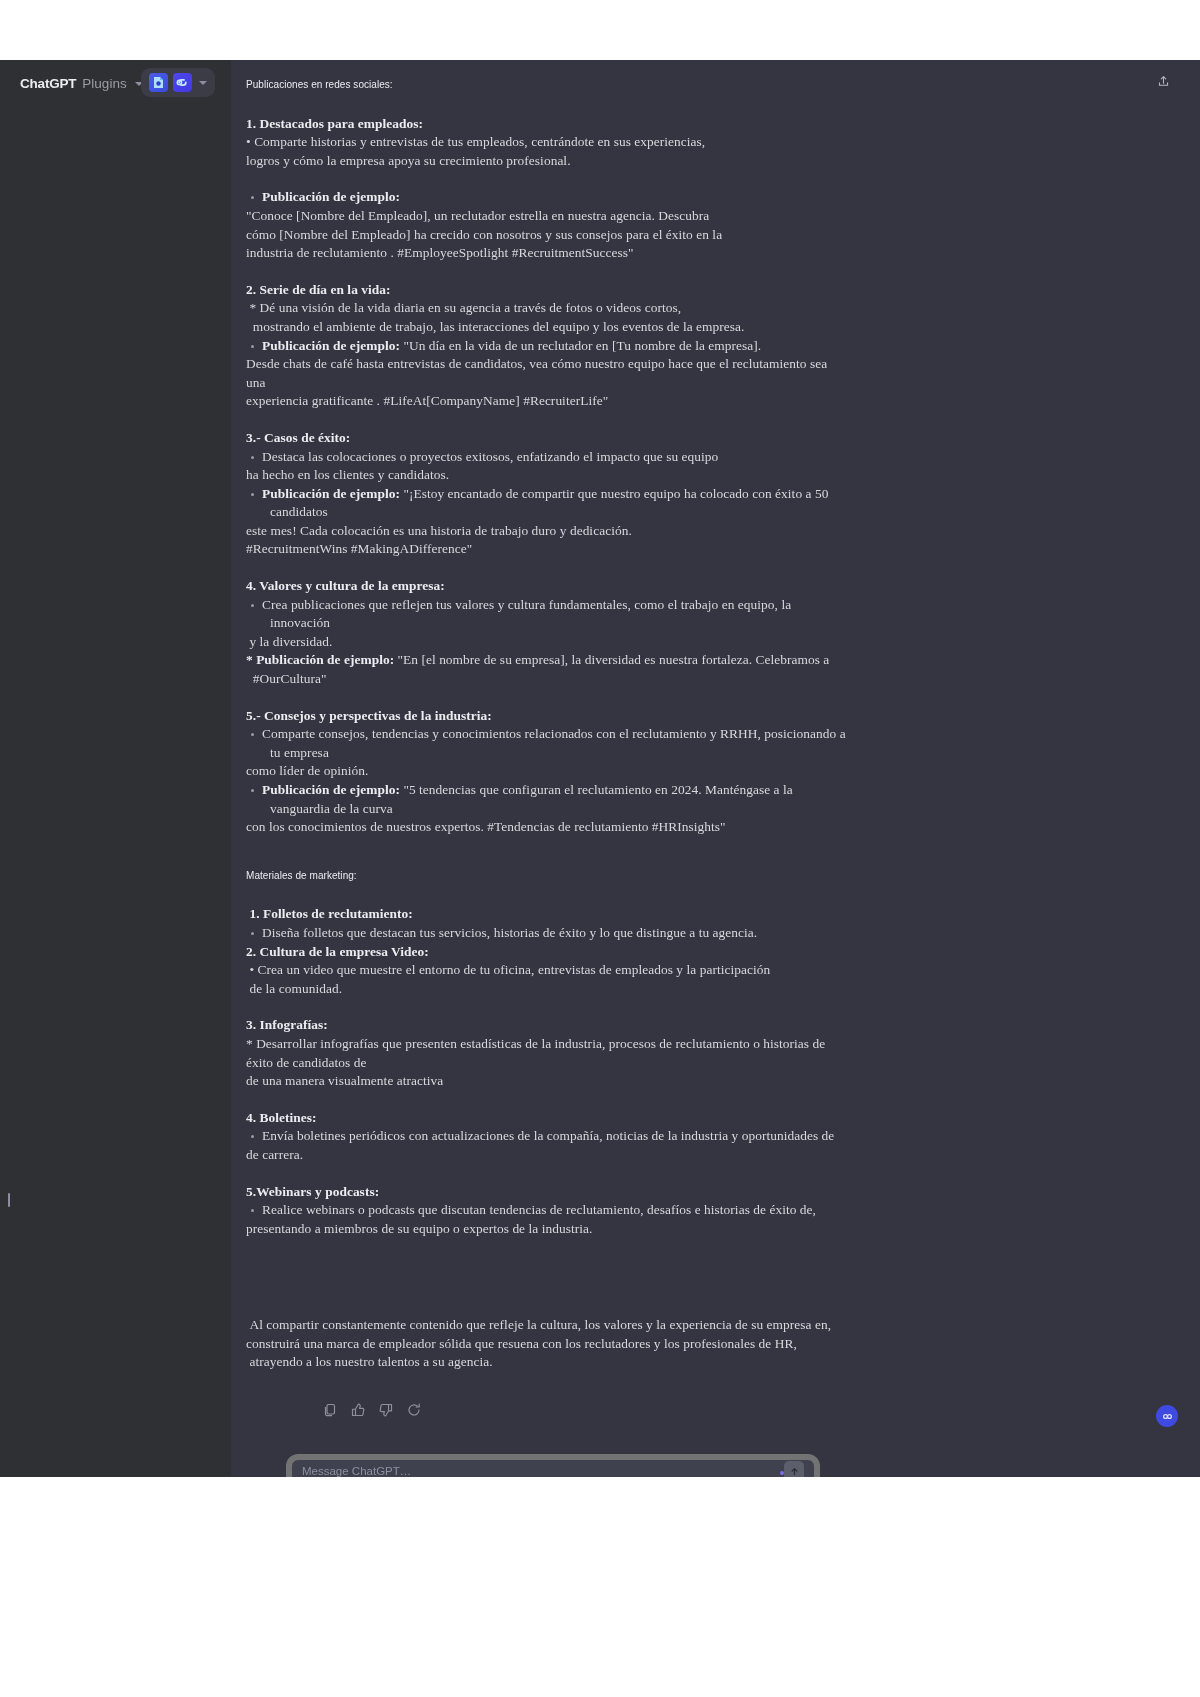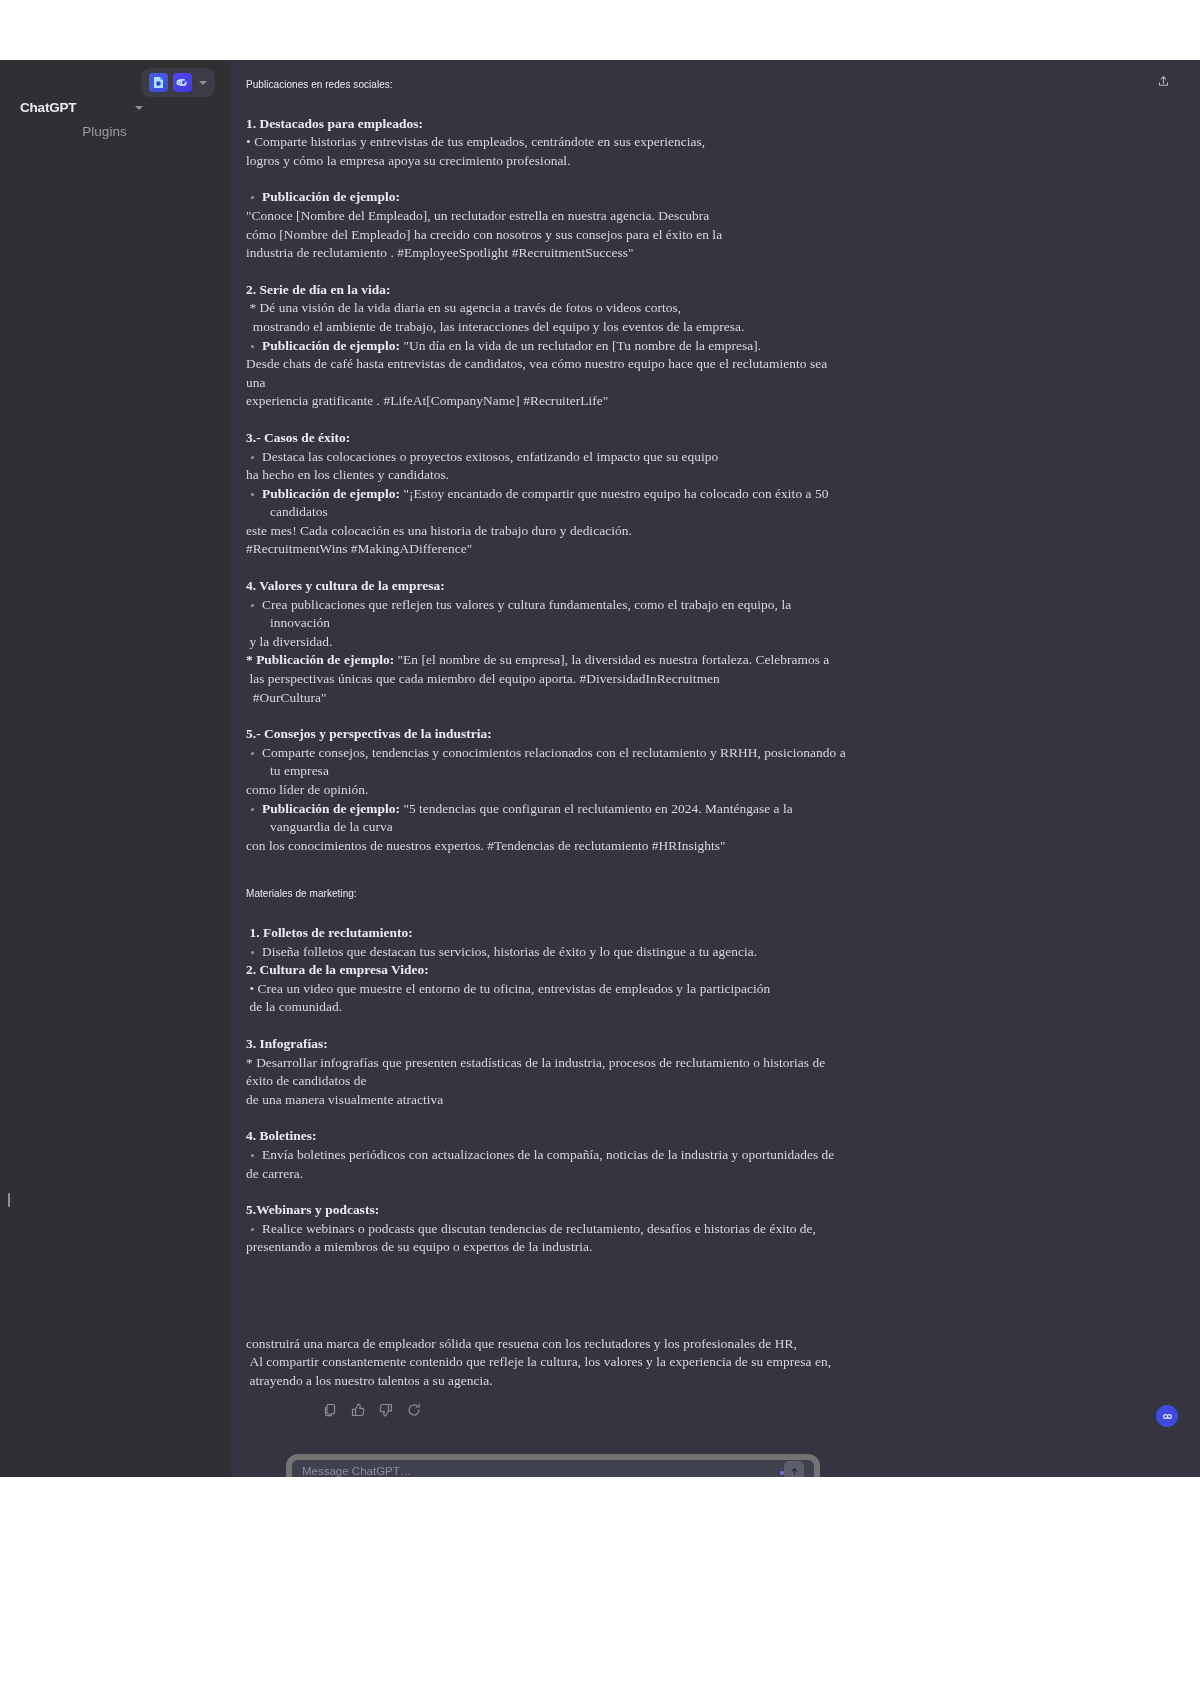--- a/index.html
+++ b/index.html
@@ -33,21 +33,21 @@
   
   .header {
     position:absolute; top:0; left:0; width:1200px; height:44px;
   }
   .model-switch {
     position:absolute; left:12px; top:12px;
     display:flex; align-items:center; gap:6px;
     font-size:13.5px; padding:4px 8px; border-radius:8px; cursor:pointer;
   }
   .ms-brand { font-weight:700; color:#ececf1; letter-spacing:-.2px; }
-  .ms-sub { font-weight:400; color:#9b9ba4;margin-top:48px; }
+  .ms-sub { font-weight:400; color:#9b9ba4; }
   .caret-d {
     width:0; height:0; border-left:4px solid transparent; border-right:4px solid transparent;
     border-top:4px solid #8e8ea0; display:inline-block; margin-left:2px;
   }
 
   .plugin-pill {
     position:absolute; left:141px; top:8px;
     display:flex; align-items:center; gap:5px;
     background:#3b3c45; border-radius:9px; padding:5px 8px; cursor:pointer;
   }
@@ -197,21 +197,20 @@
       <div class="ln" style="padding-left:24px">candidatos</div>
       <div class="ln">este mes! Cada colocación es una historia de trabajo duro y dedicación.</div>
       <div class="ln">#RecruitmentWins #MakingADifference"</div>
       <div class="gap"></div>
 
       <div class="ln hh">4. Valores y cultura de la empresa:</div>
       <div class="ln bul">Crea publicaciones que reflejen tus valores y cultura fundamentales, como el trabajo en equipo, la</div>
       <div class="ln" style="padding-left:24px">innovación</div>
       <div class="ln"> y la diversidad.</div>
       <div class="ln"><b>* Publicación de ejemplo:</b><span> "En [el nombre de su empresa], la diversidad es nuestra fortaleza. Celebramos a</span></div>
-      <div class="ln"> las perspectivas únicas que cada miembro del equipo aporta. #DiversidadInRecruitmen</div>
       <div class="ln">  #OurCultura"</div>
       <div class="gap"></div>
 
       <div class="ln hh">5.- Consejos y perspectivas de la industria:</div>
       <div class="ln bul">Comparte consejos, tendencias y conocimientos relacionados con el reclutamiento y RRHH, posicionando a</div>
       <div class="ln" style="padding-left:24px">tu empresa</div>
       <div class="ln">como líder de opinión.</div>
       <div class="ln bul"><b>Publicación de ejemplo:</b><span> "5 tendencias que configuran el reclutamiento en 2024. Manténgase a la</span></div>
       <div class="ln" style="padding-left:24px">vanguardia de la curva</div>
       <div class="ln">con los conocimientos de nuestros expertos. #Tendencias de reclutamiento #HRInsights"</div>
@@ -236,22 +235,22 @@
       <div class="ln hh">4. Boletines:</div>
       <div class="ln bul">Envía boletines periódicos con actualizaciones de la compañía, noticias de la industria y oportunidades de</div>
       <div class="ln">de carrera.</div>
       <div class="gap"></div>
 
       <div class="ln hh">5.Webinars y podcasts:</div>
       <div class="ln bul">Realice webinars o podcasts que discutan tendencias de reclutamiento, desafíos e historias de éxito de,</div>
       <div class="ln">presentando a miembros de su equipo o expertos de la industria.</div>
 
       <div style="height:78px"></div>
+      <div class="ln"> Al compartir constantemente contenido que refleje la cultura, los valores y la experiencia de su empresa en,</div>
       <div class="ln">construirá una marca de empleador sólida que resuena con los reclutadores y los profesionales de HR,</div>
-      <div class="ln"> Al compartir constantemente contenido que refleje la cultura, los valores y la experiencia de su empresa en,</div>
       <div class="ln"> atrayendo a los nuestro talentos a su agencia.</div>
     </div>
 
     <div class="actions">
       <span class="act">
         <svg width="16" height="16" viewBox="0 0 16 16">
           <rect x="5" y="2.5" width="7.5" height="9.5" rx="1.4" fill="none" stroke="#c6c6cf" stroke-width="1.2"></rect>
           <path d="M3.5 5v7.2a1.4 1.4 0 0 0 1.4 1.4H10" fill="none" stroke="#c6c6cf" stroke-width="1.2"></path>
         </svg>
       </span>

